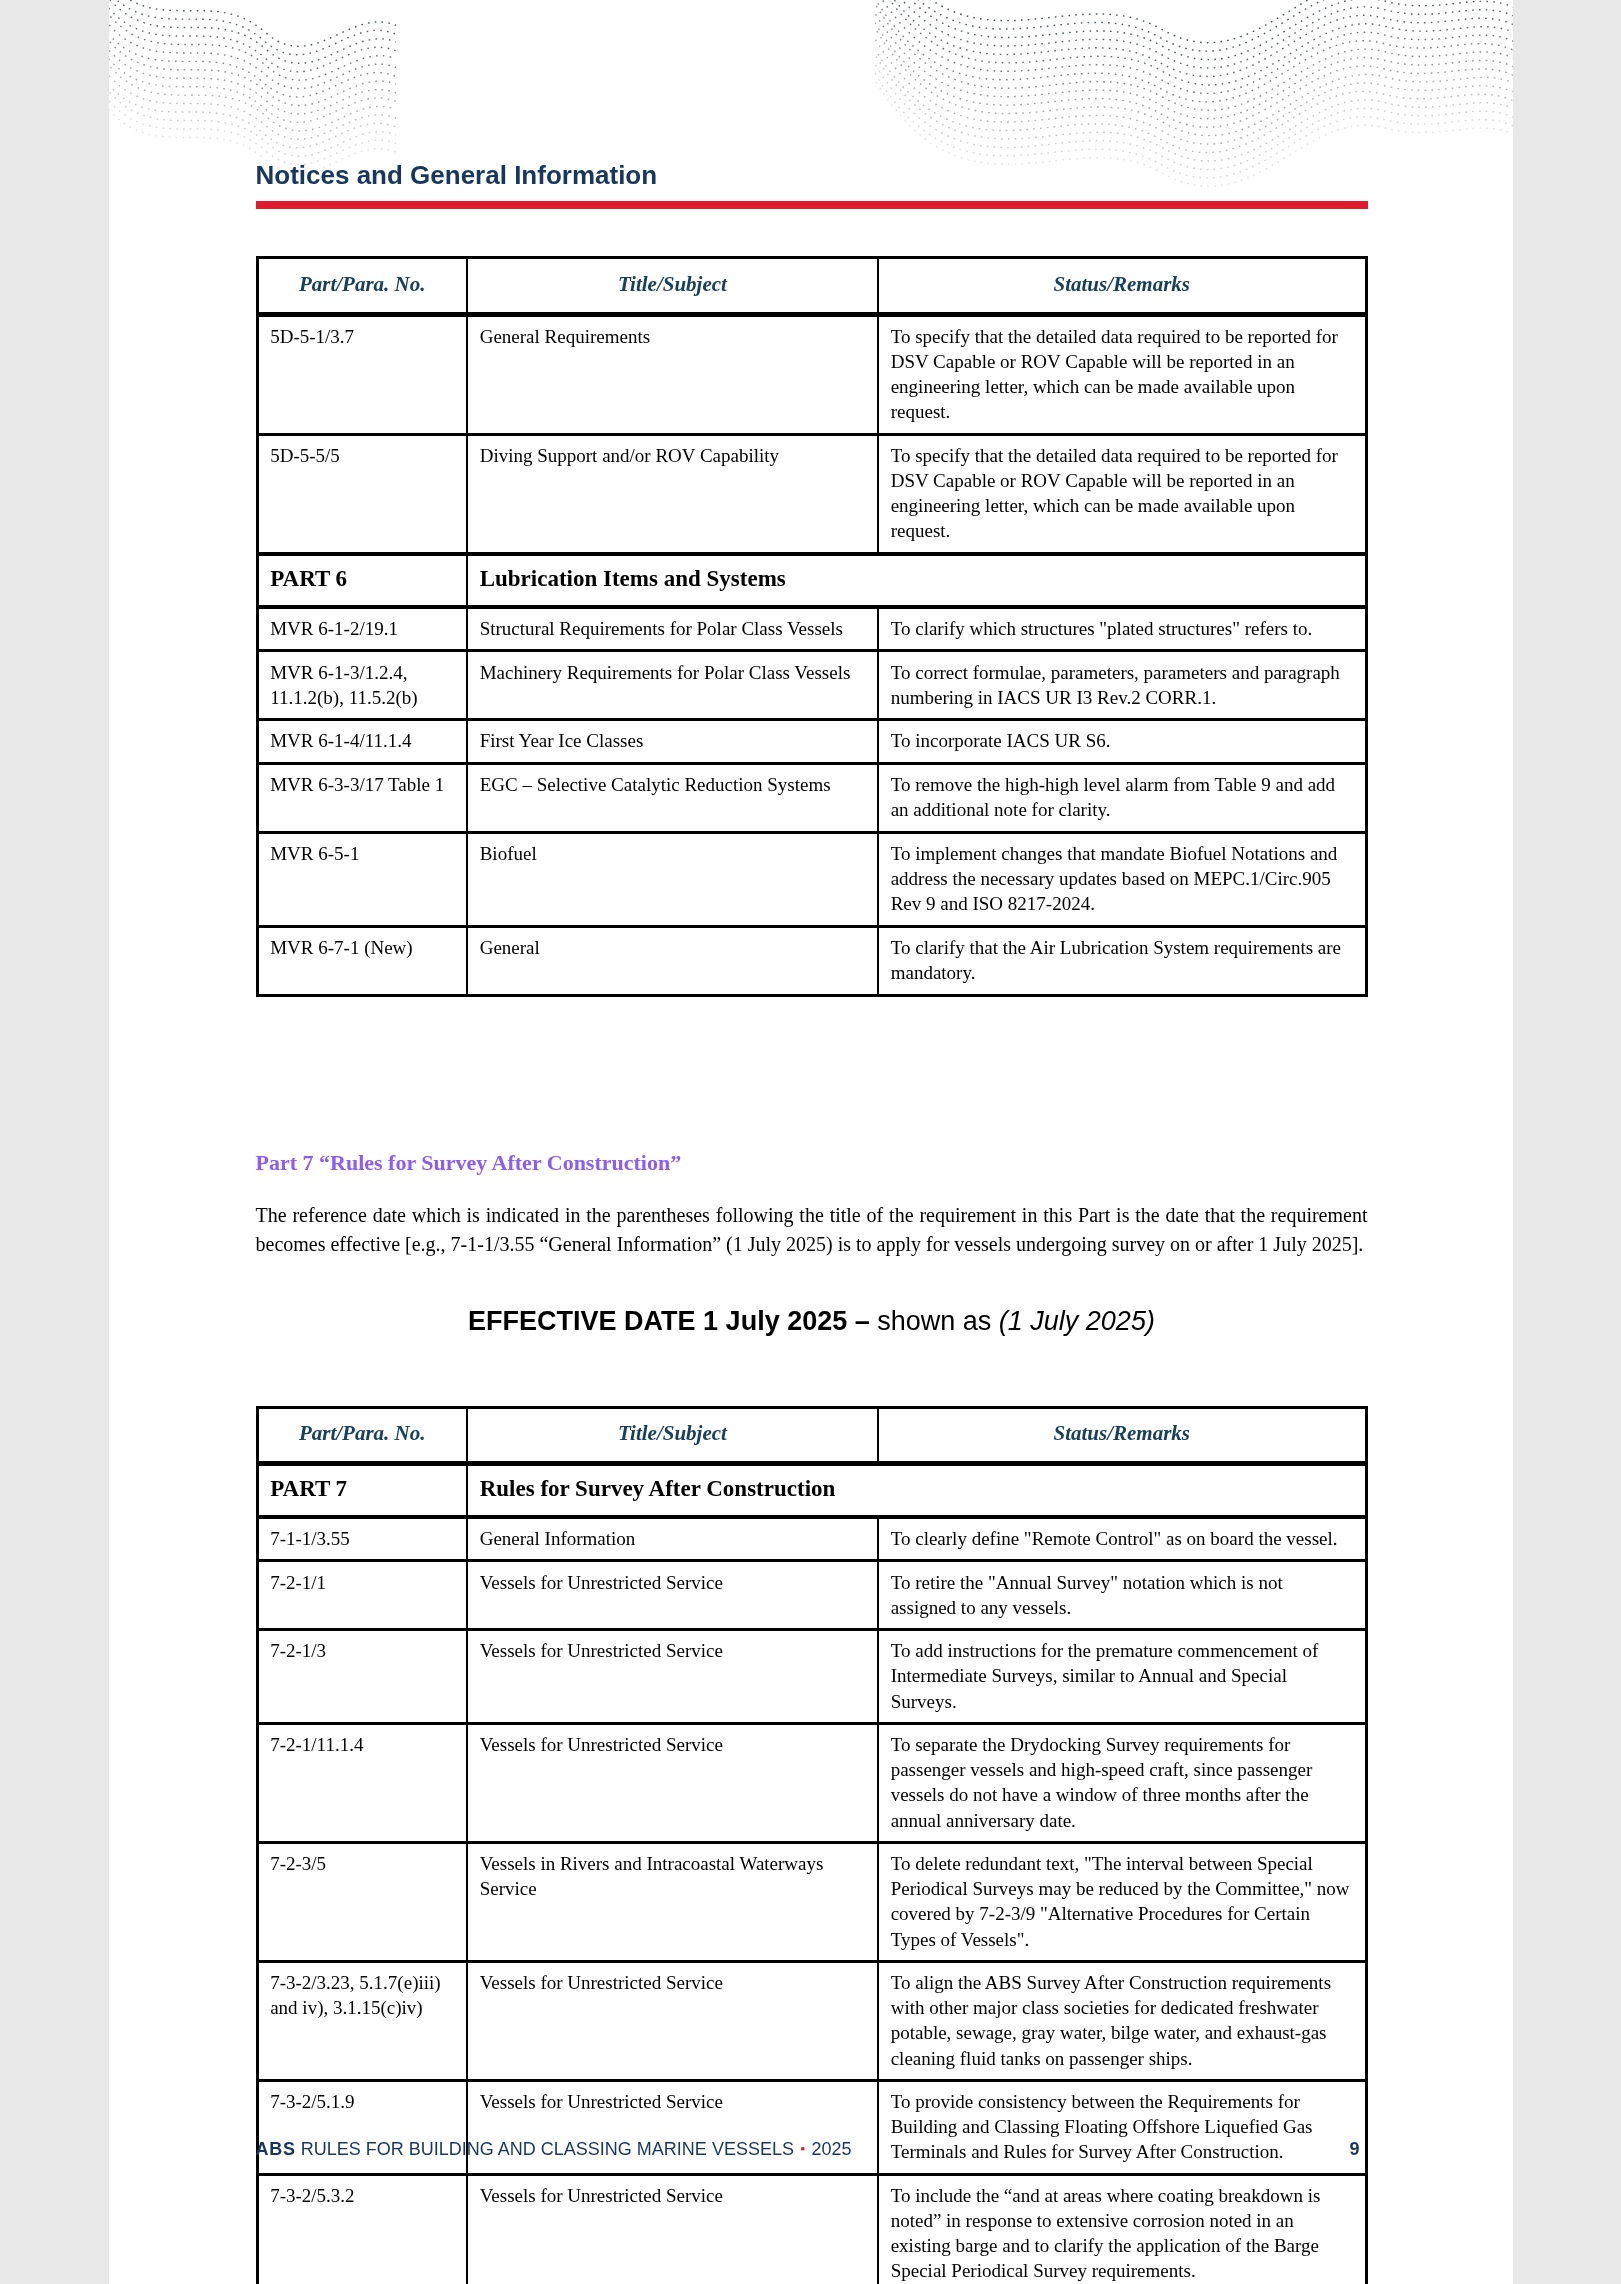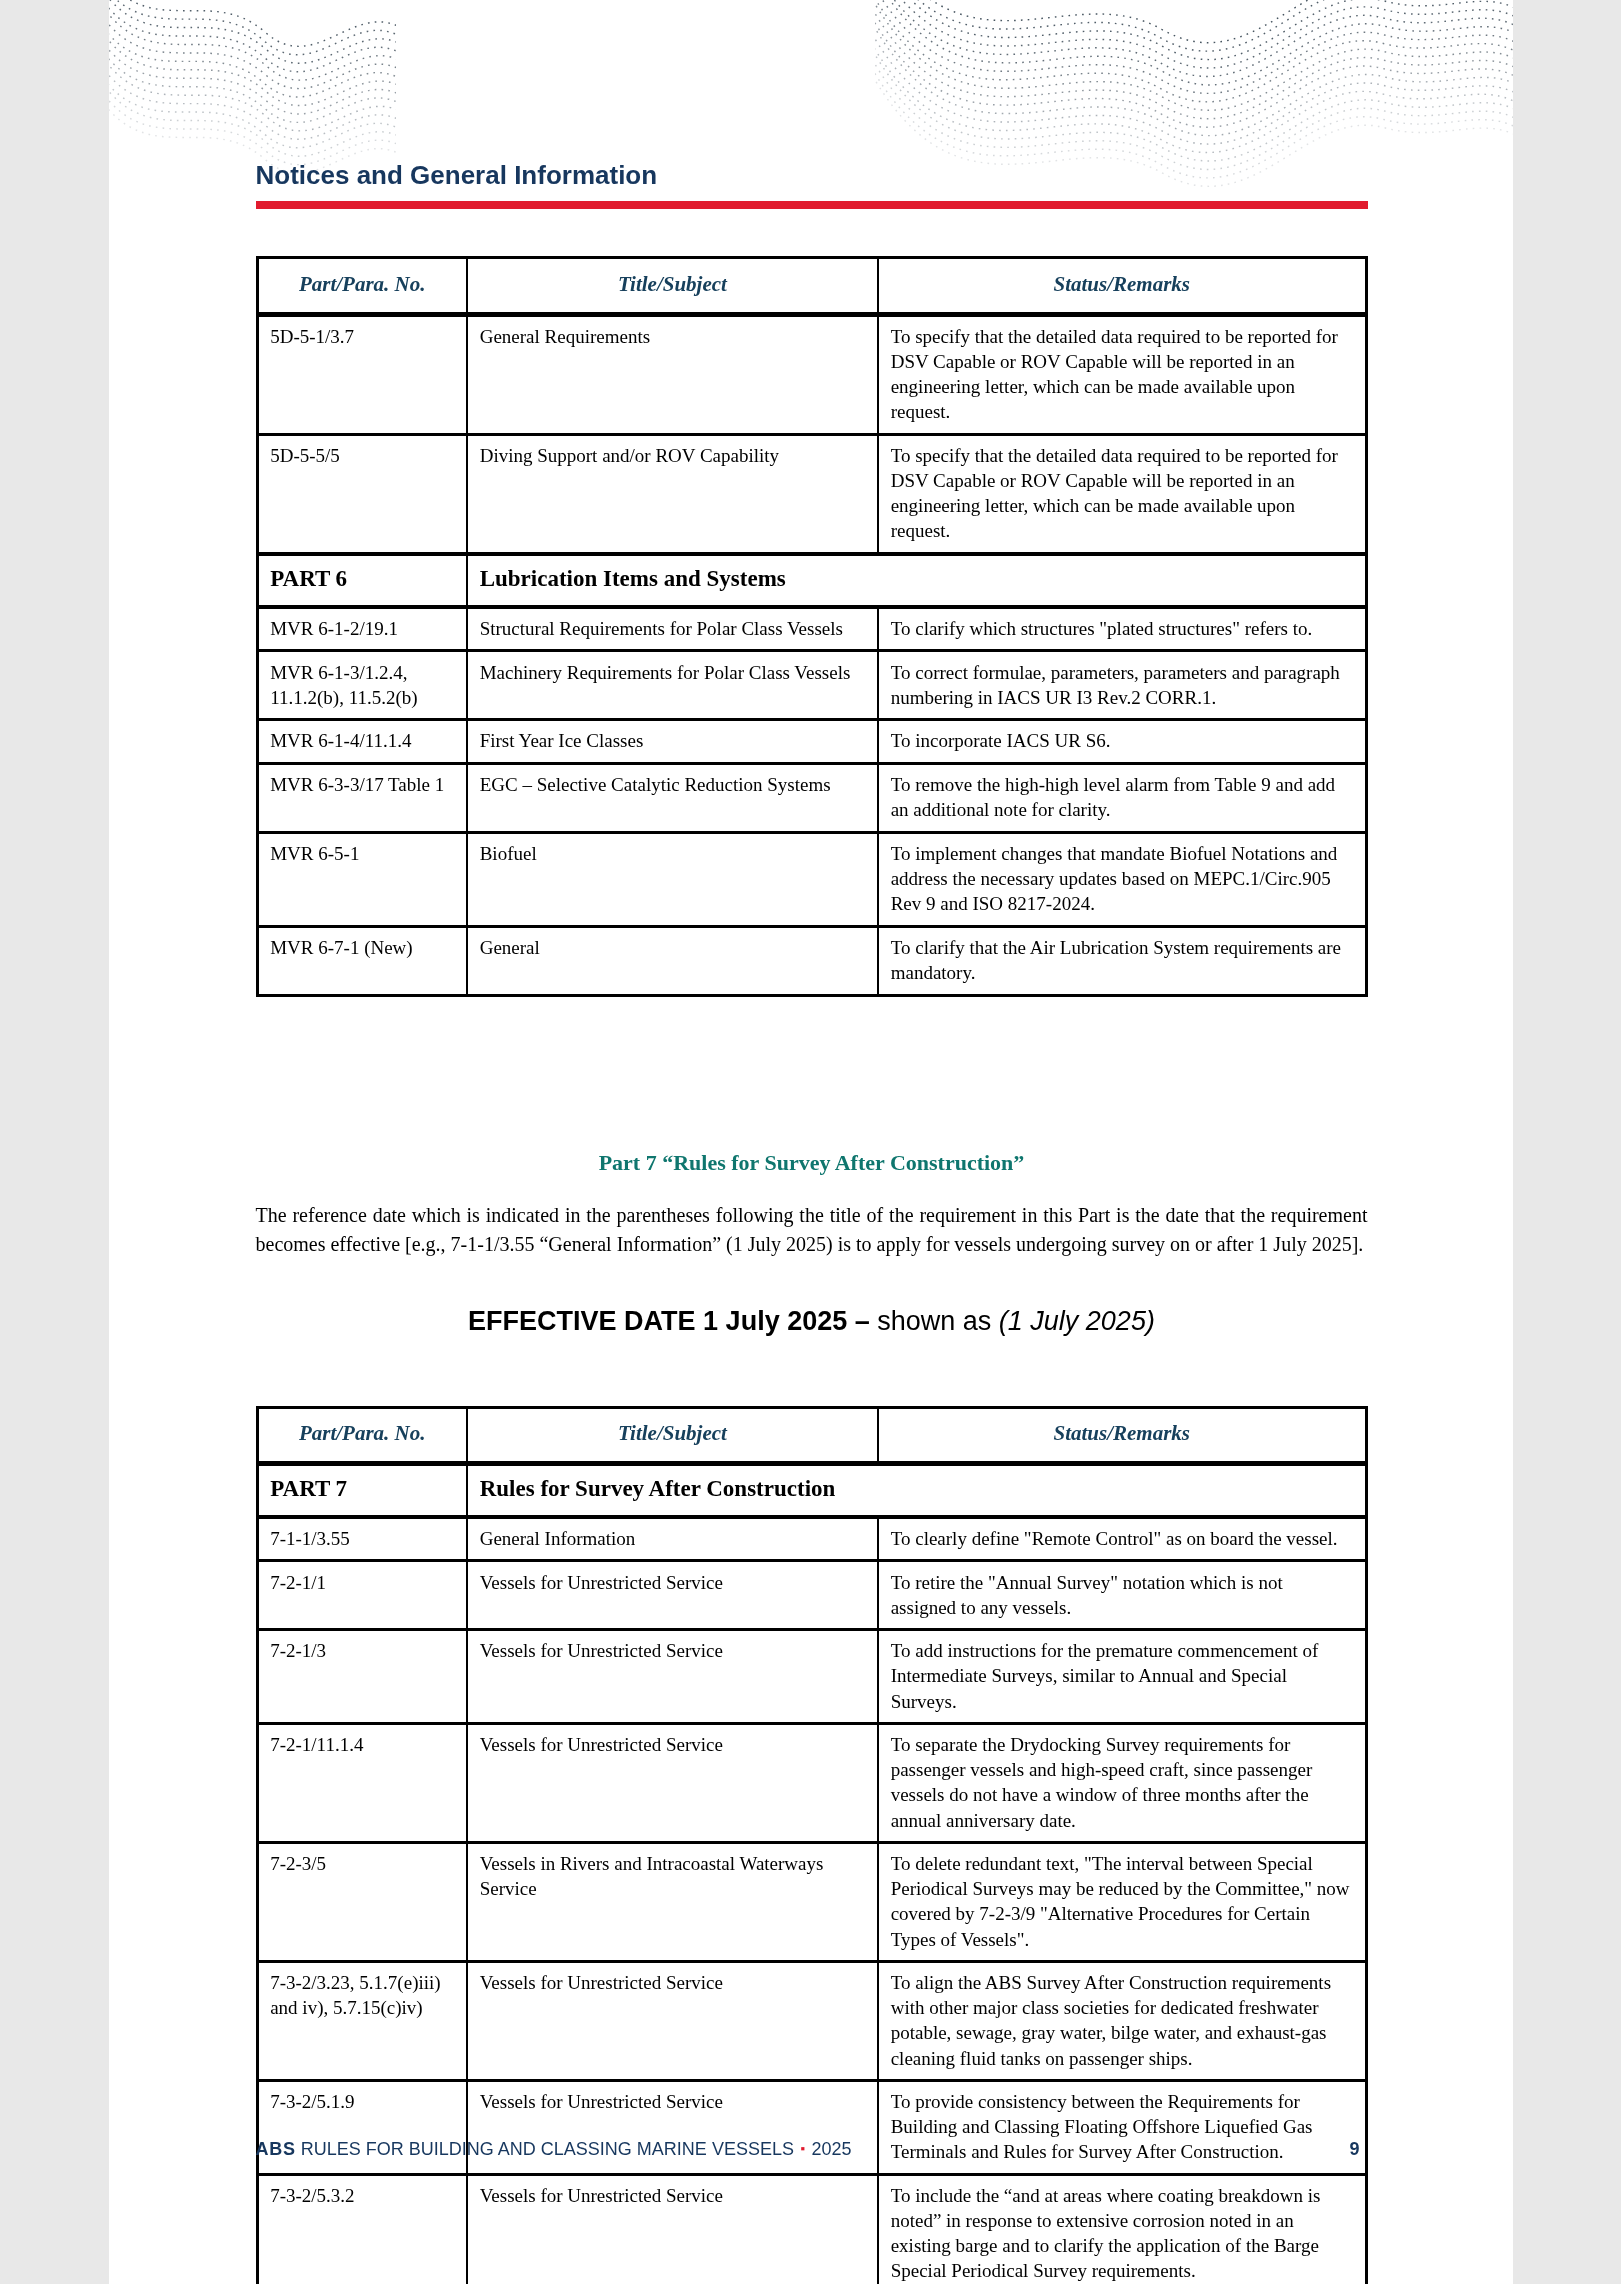--- a/index.html
+++ b/index.html
@@ -70,24 +70,24 @@
     border-top-width:4.6px;
     border-bottom-width:4.6px;
     font-weight:bold;
     font-size:23px;
     padding-top:8.5px;
     padding-bottom:9.8px;
   }
 
   h2.part7-heading {
     margin-top:153px;
-    text-align:center;
+    text-align:left;
     font-weight:bold;
     font-size:22px;
-    color:#0f766e;
+    color:#8b5cf6;
   }
   p.intro {
     margin-top:25px;
     font-size:20px;
     line-height:1.45;
     text-align:justify;
   }
   .effective-line {
     margin-top:47px;
     text-align:center;
@@ -278,21 +278,21 @@
           <td>7-2-1/11.1.4</td>
           <td>Vessels for Unrestricted Service</td>
           <td>To separate the Drydocking Survey requirements for passenger vessels and high-speed craft, since passenger vessels do not have a window of three months after the annual anniversary date.</td>
         </tr>
         <tr>
           <td>7-2-3/5</td>
           <td>Vessels in Rivers and Intracoastal Waterways Service</td>
           <td>To delete redundant text, "The interval between Special Periodical Surveys may be reduced by the Committee," now covered by 7-2-3/9 "Alternative Procedures for Certain Types of Vessels".</td>
         </tr>
         <tr>
-          <td>7-3-2/3.23, 5.1.7(e)iii) and iv), 5.7.15(c)iv)</td>
+          <td>7-3-2/3.23, 5.1.7(e)iii) and iv), 3.1.15(c)iv)</td>
           <td>Vessels for Unrestricted Service</td>
           <td>To align the ABS Survey After Construction requirements with other major class societies for dedicated freshwater potable, sewage, gray water, bilge water, and exhaust-gas cleaning fluid tanks on passenger ships.</td>
         </tr>
         <tr>
           <td>7-3-2/5.1.9</td>
           <td>Vessels for Unrestricted Service</td>
           <td>To provide consistency between the Requirements for Building and Classing Floating Offshore Liquefied Gas Terminals and Rules for Survey After Construction.</td>
         </tr>
         <tr>
           <td>7-3-2/5.3.2</td>

